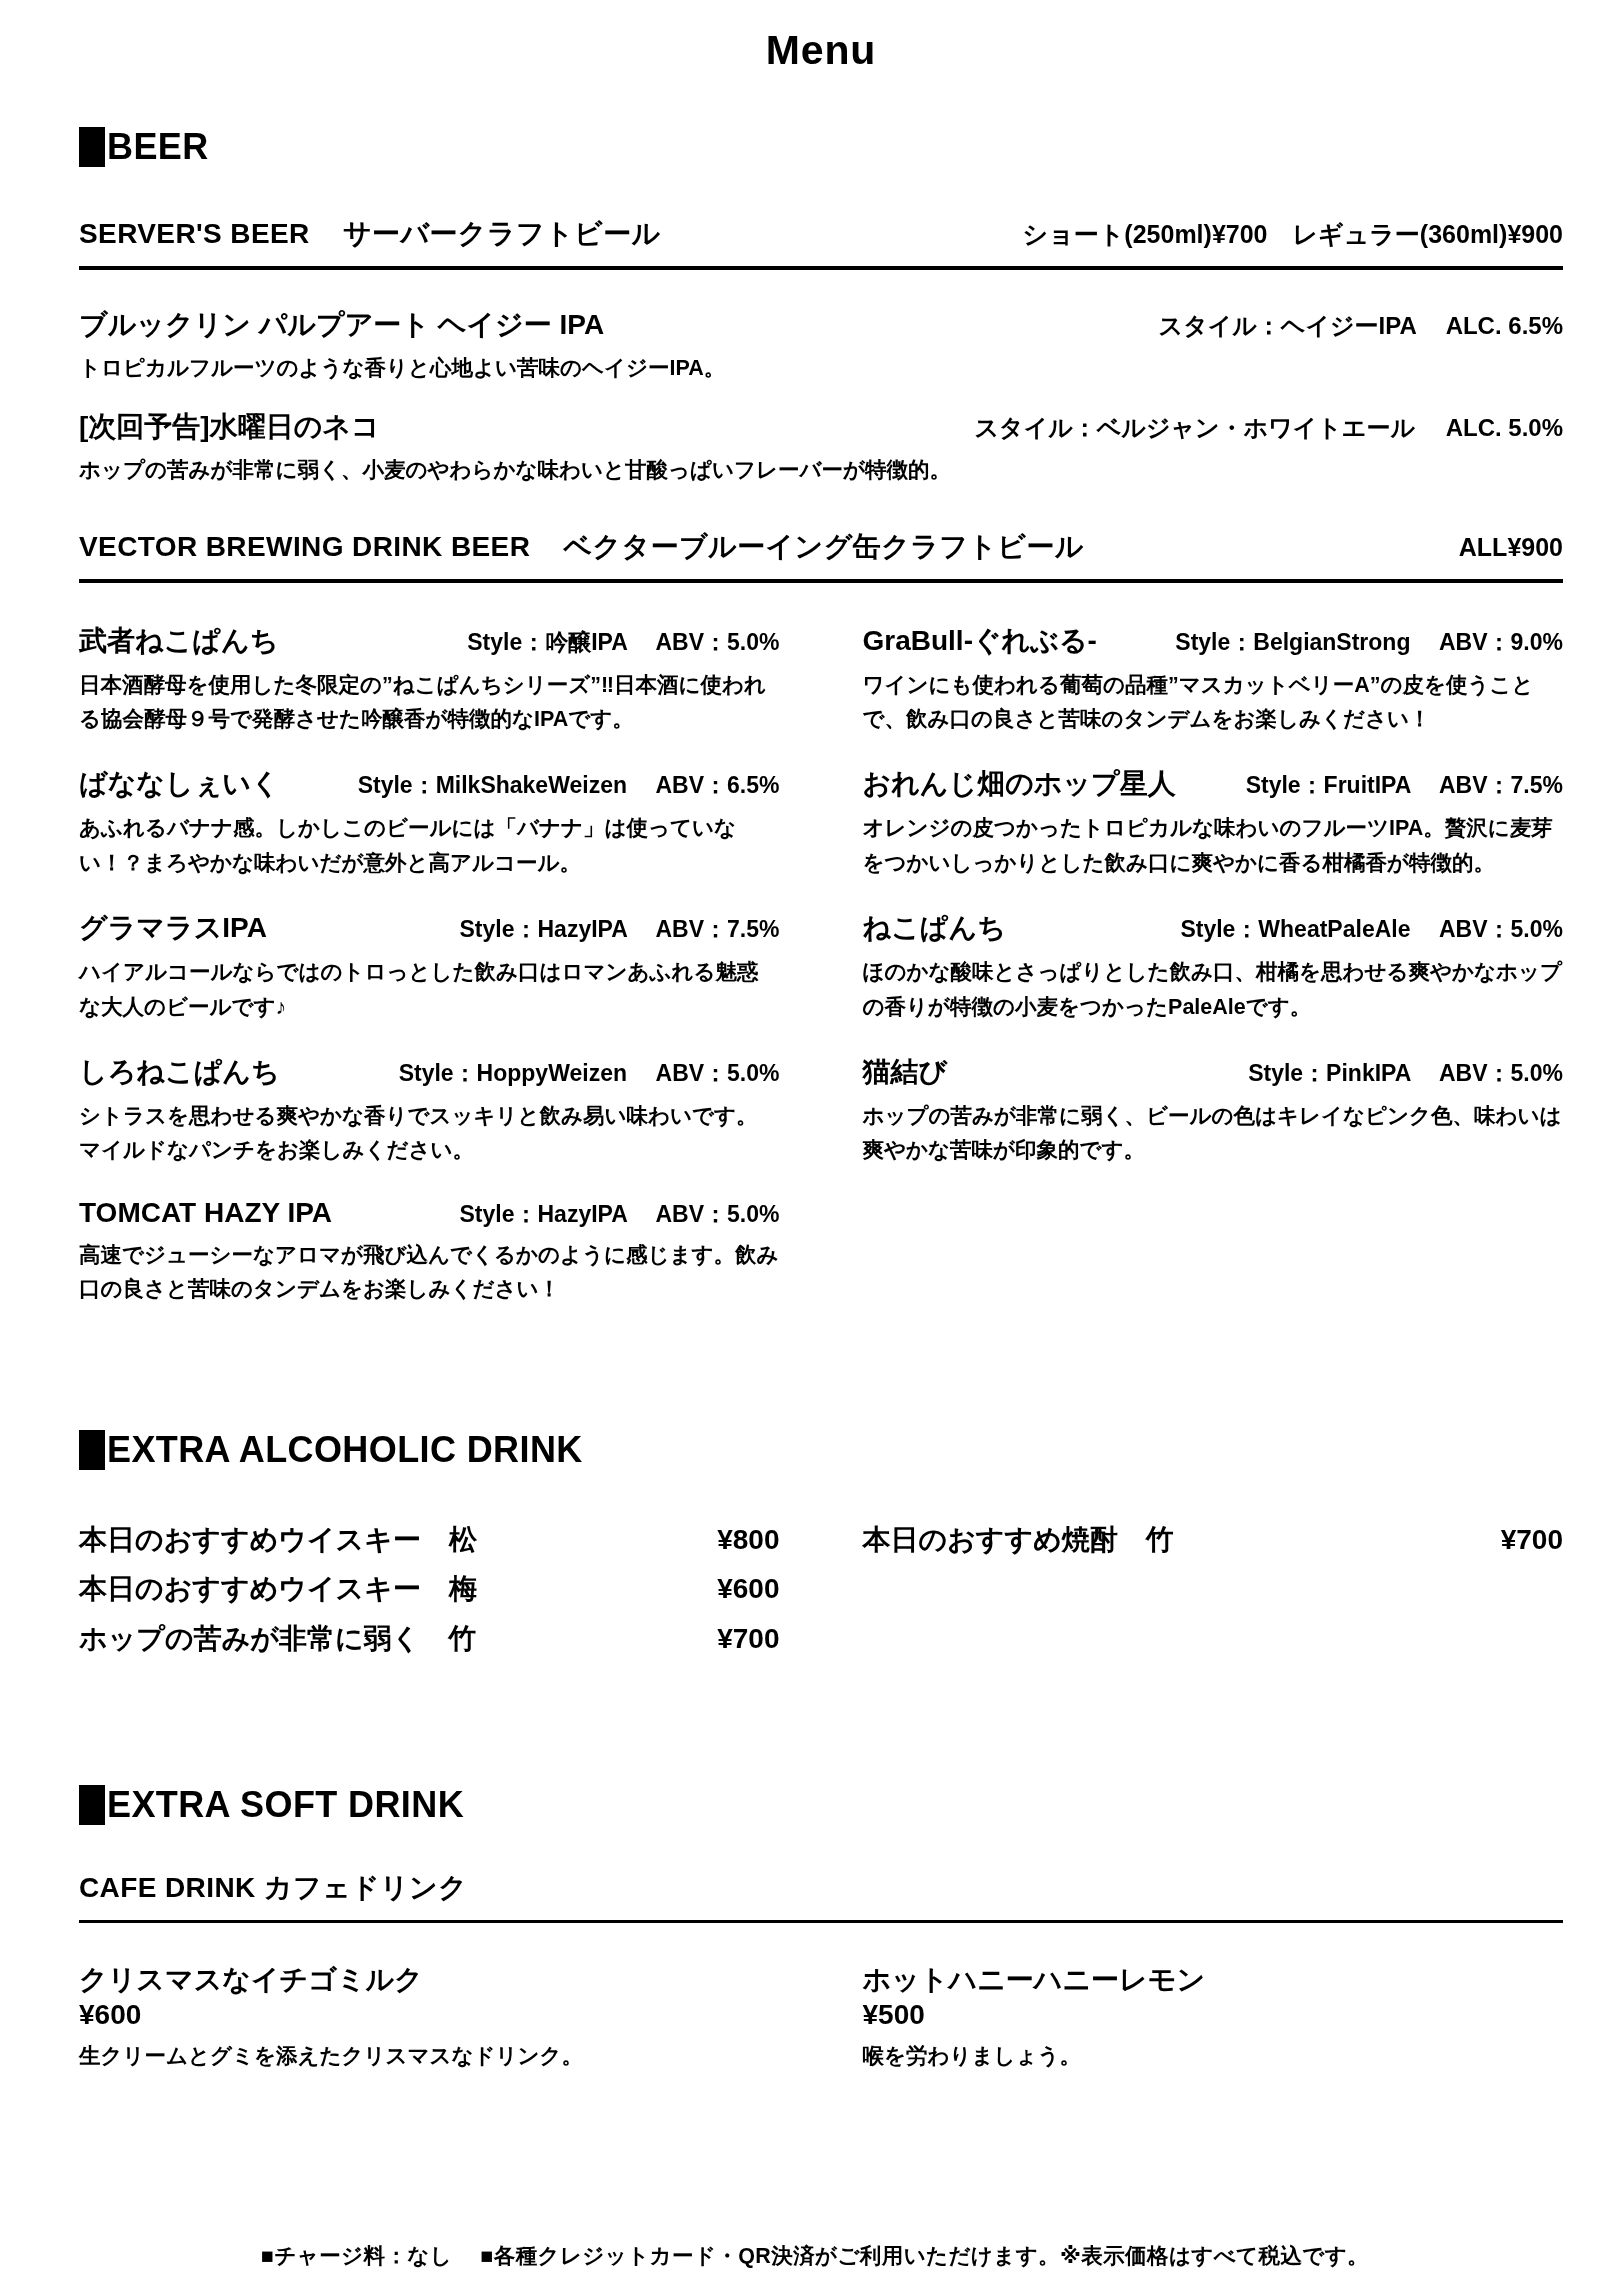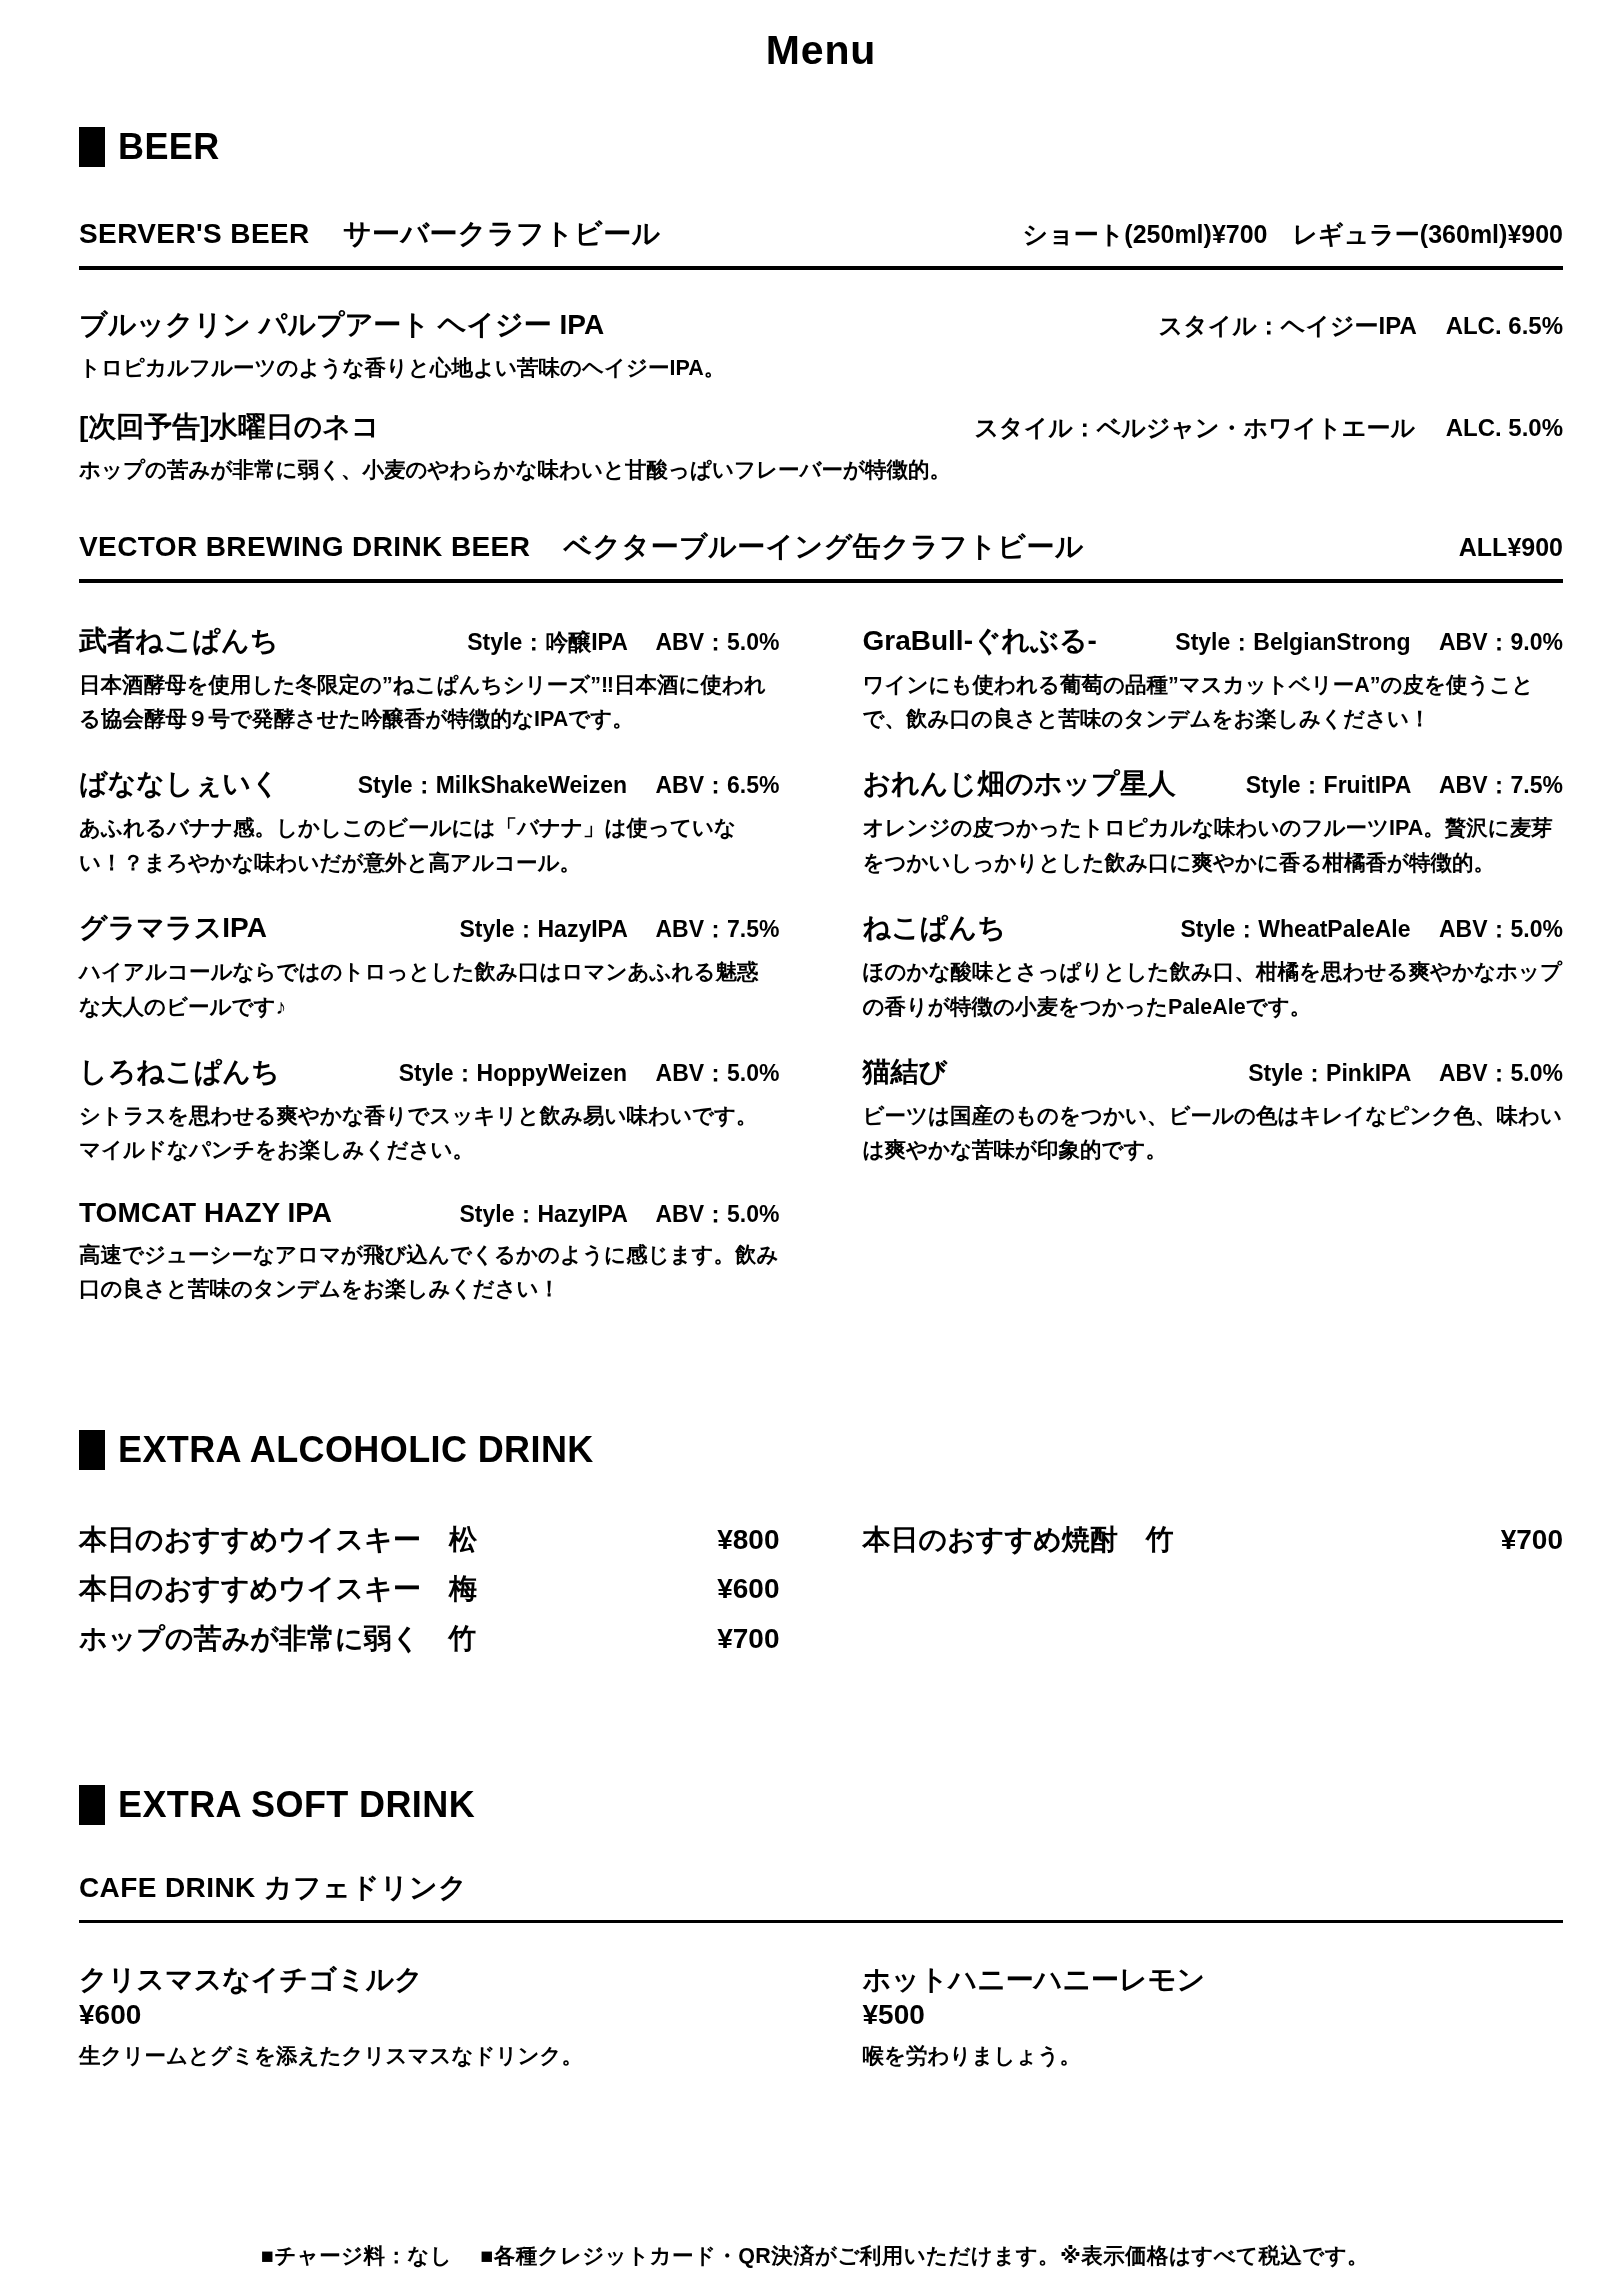--- a/index.html
+++ b/index.html
@@ -21,21 +21,21 @@
   }
   .page-title {
     text-align: center;
     font-size: 41px;
     margin: 0 0 52px 0;
     letter-spacing: 0.9px;
   }
   .cat-heading {
     display: flex;
     align-items: center;
-    gap: 13px;
+    gap: 2px;
     font-size: 36px;
     margin: 0 0 0 0;
     letter-spacing: 0.4px;
   }
   .sq {
     display: inline-block;
     width: 26px;
     height: 40px;
     background: #000;
   }
@@ -219,21 +219,21 @@
             <span class="beer-name">ねこぱんち</span>
             <span class="beer-spec">Style：WheatPaleAle　 ABV：5.0%</span>
           </div>
           <div class="beer-desc">ほのかな酸味とさっぱりとした飲み口、柑橘を思わせる爽やかなホップの香りが特徴の小麦をつかったPaleAleです。</div>
         </div>
         <div class="beer">
           <div class="beer-head">
             <span class="beer-name">猫結び</span>
             <span class="beer-spec">Style：PinkIPA　 ABV：5.0%</span>
           </div>
-          <div class="beer-desc">ビーツは国産のものをつかい、ビールの色はキレイなピンク色、味わいは爽やかな苦味が印象的です。</div>
+          <div class="beer-desc">ホップの苦みが非常に弱く、ビールの色はキレイなピンク色、味わいは爽やかな苦味が印象的です。</div>
         </div>
       </div>
     </div>
   </section>
 
   <section class="section-extra-alc">
     <h2 class="cat-heading">
       <span class="sq"></span>
       <span>EXTRA ALCOHOLIC DRINK</span>
     </h2>

